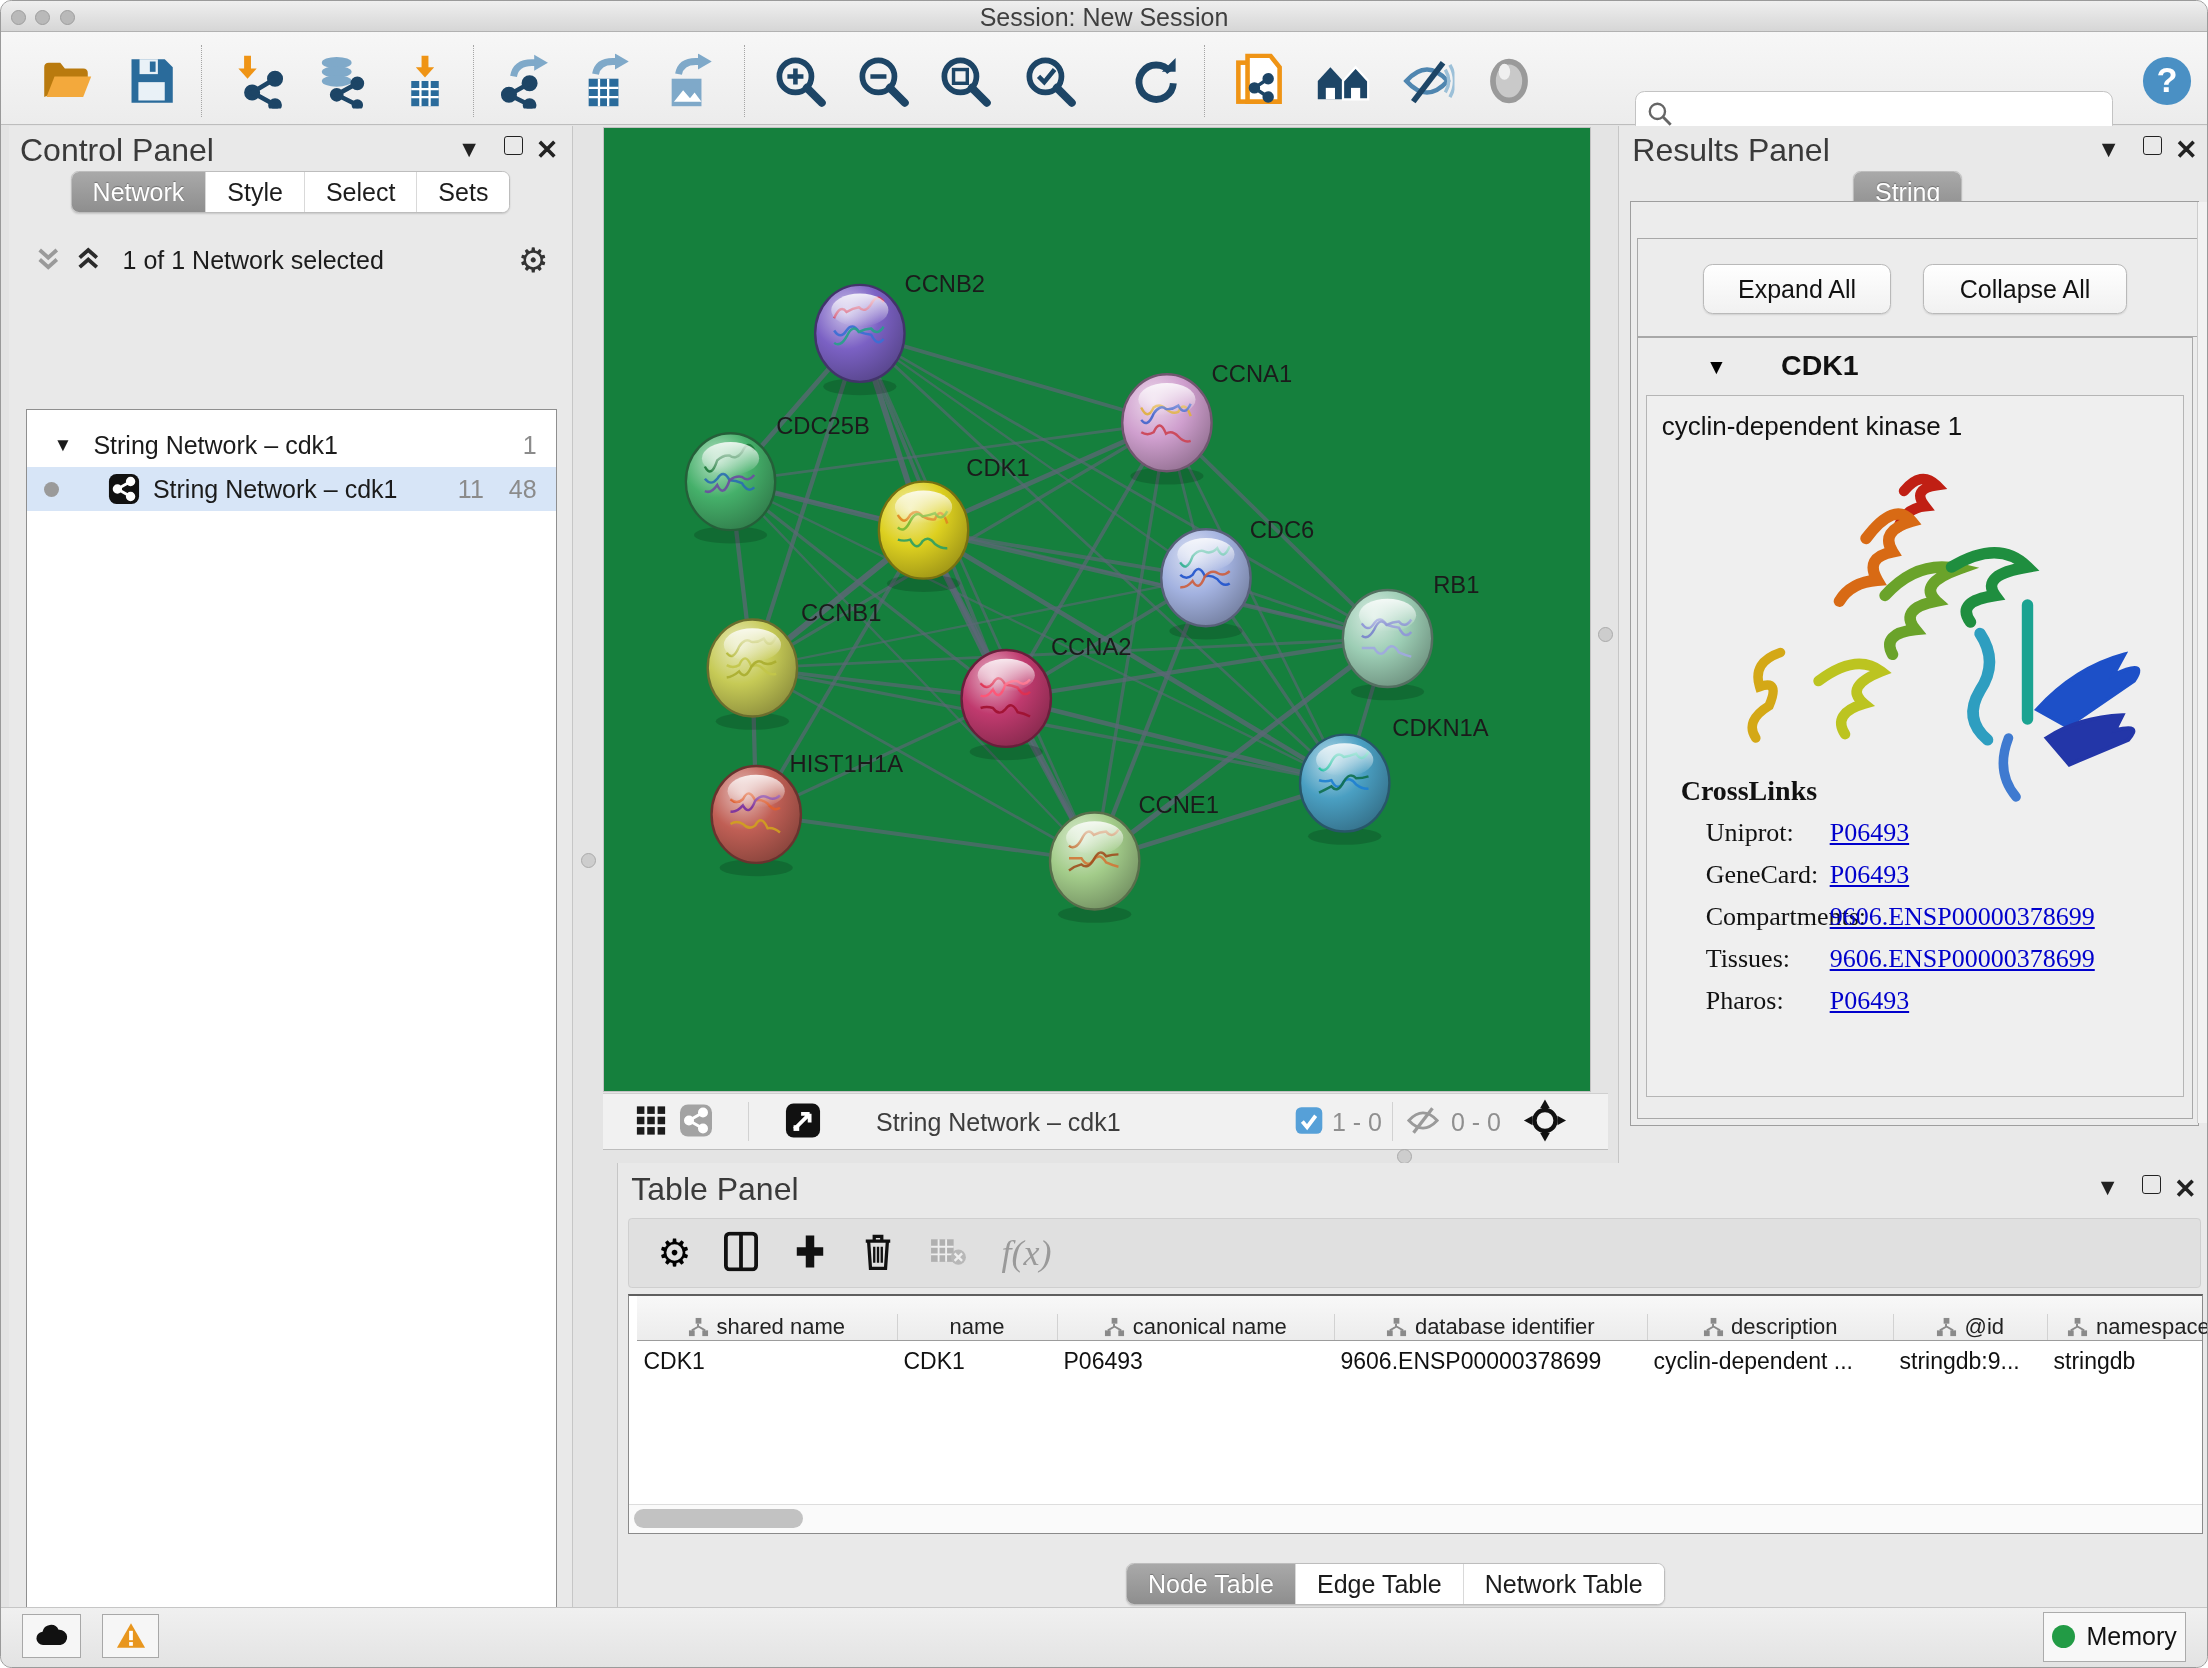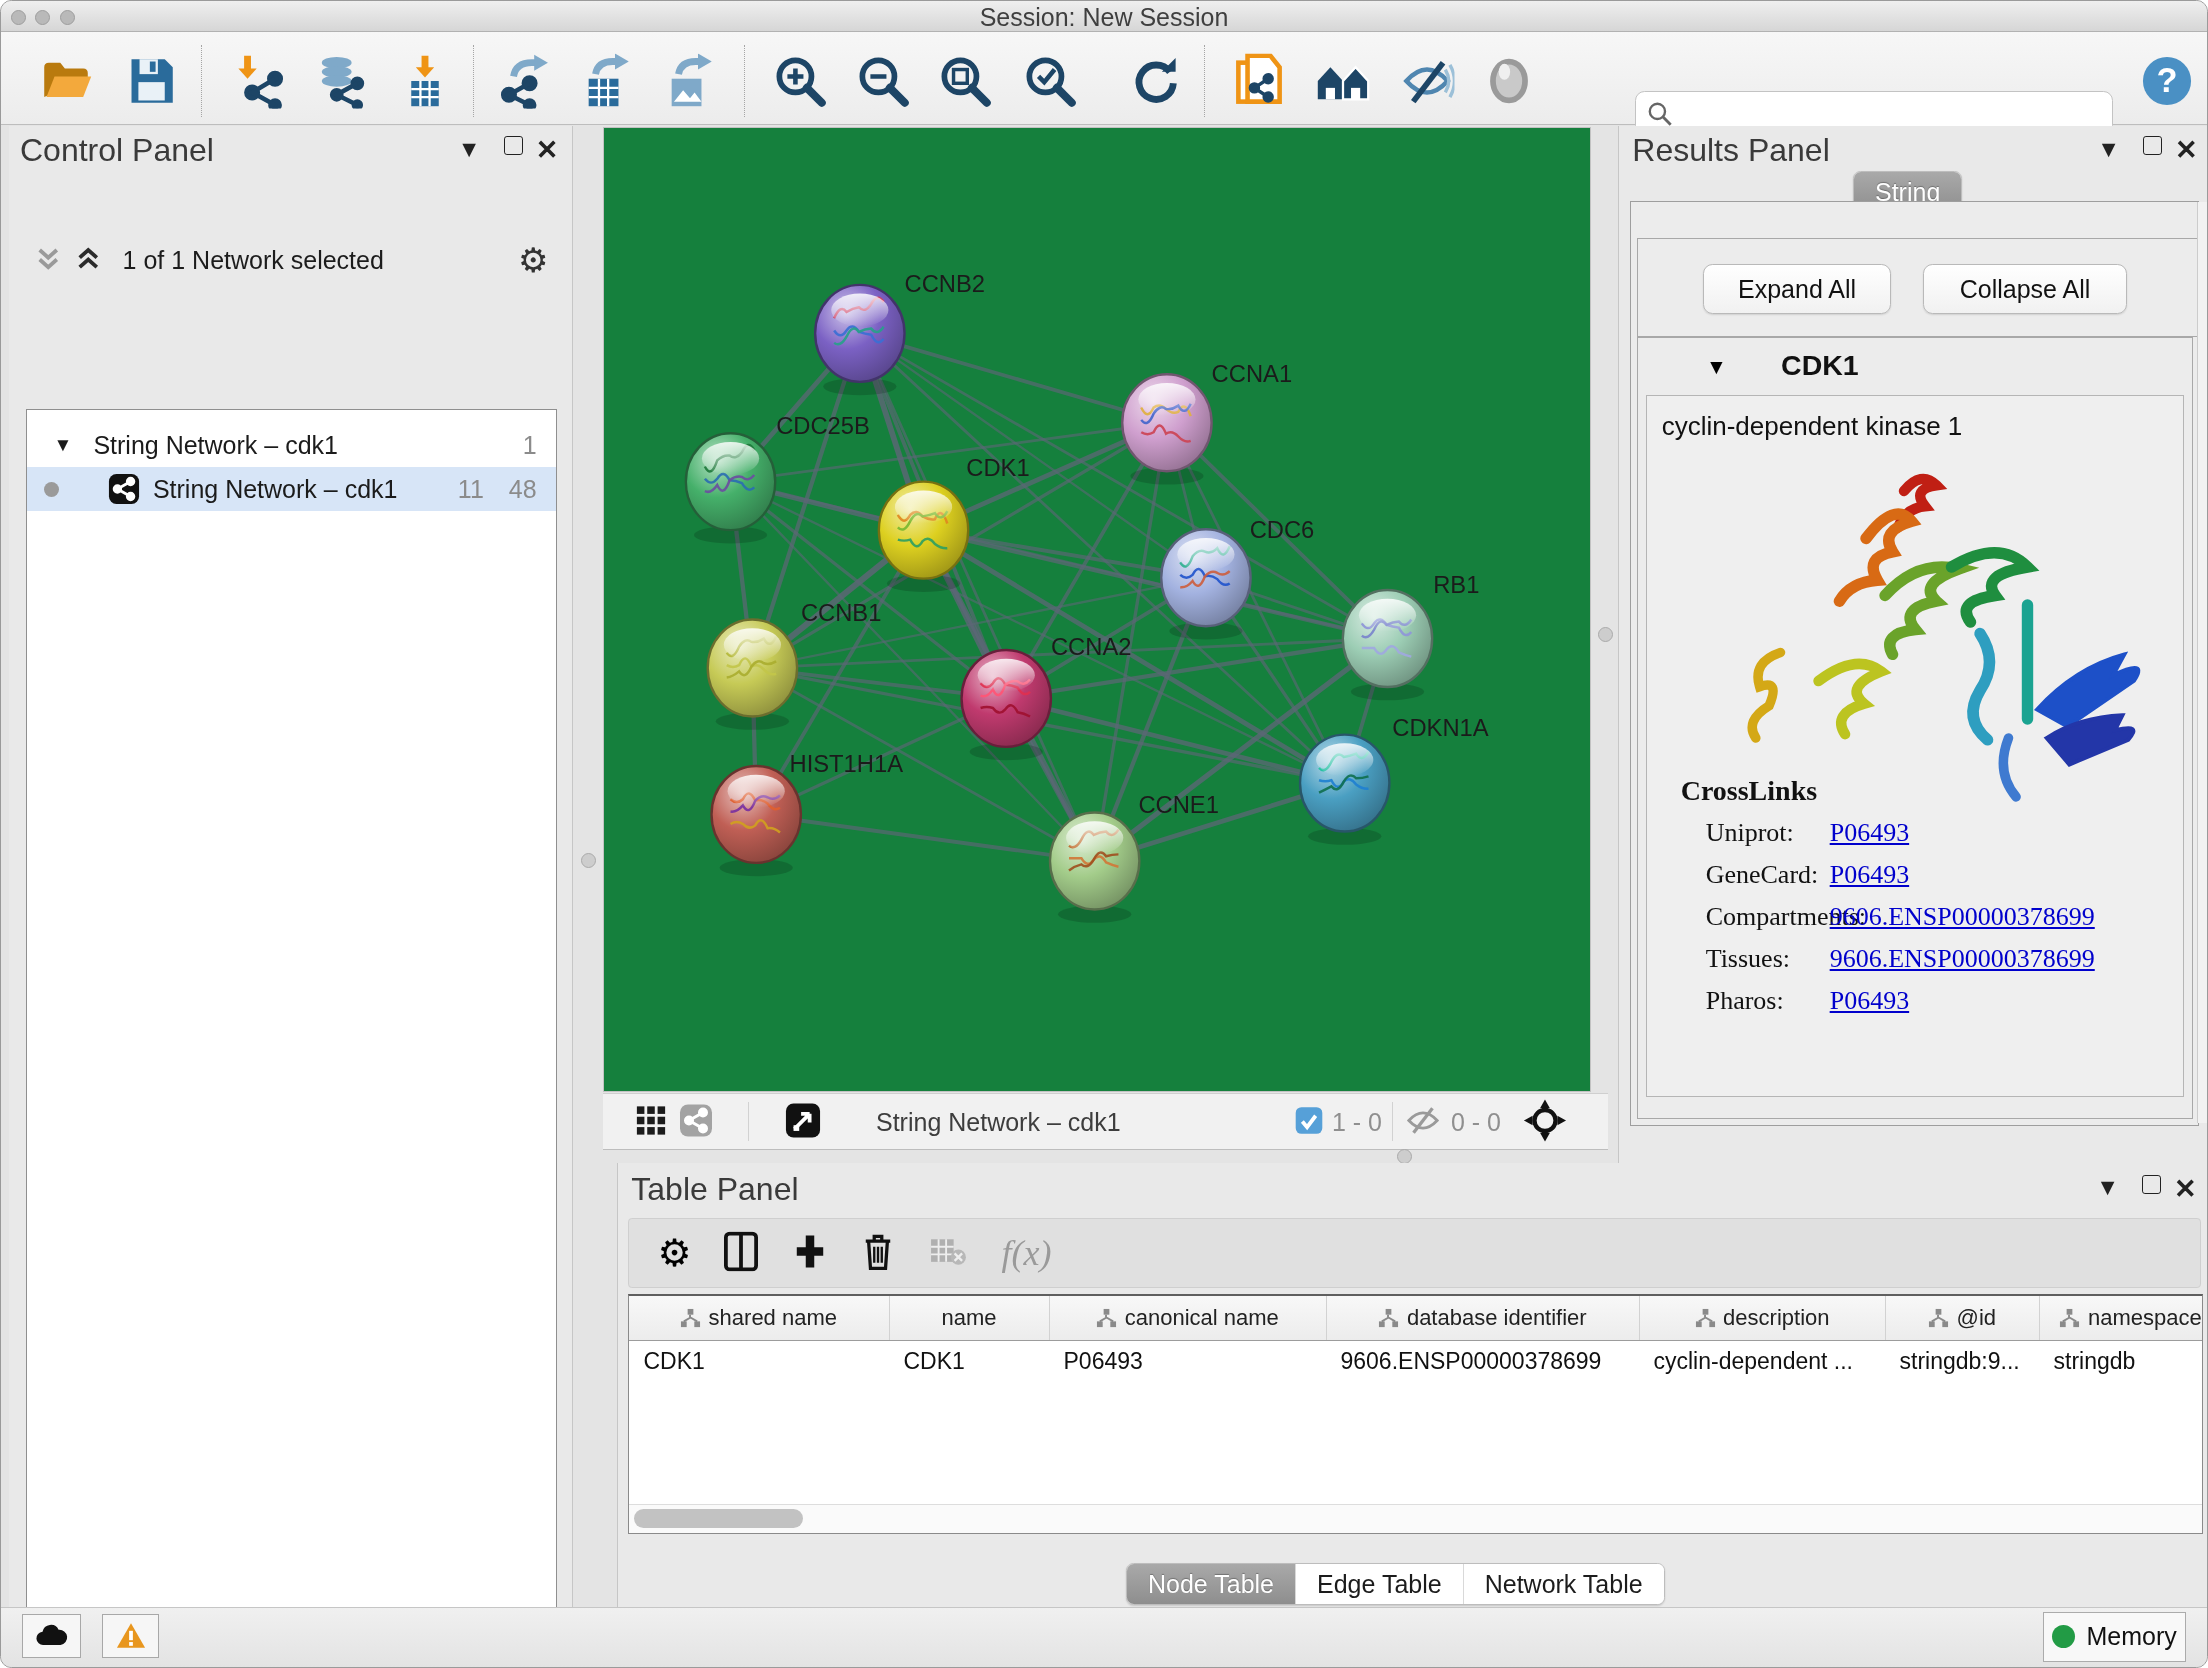--- a/index.html
+++ b/index.html
@@ -48,21 +48,21 @@
   #rp-inner{position:absolute;left:7.6px;top:57px;width:536px;height:700px;border:1px solid #b5b5b5;background:#efefef;text-align:right;}
   .serif{font-family:"Liberation Serif",serif;}
   .xl-label{position:absolute;left:59px;font-size:26px;color:#111;}
   .xl-value{position:absolute;left:183px;font-size:26px;color:#0000cc;text-decoration:underline;cursor:pointer;}
   #rp-scroll{position:absolute;right:1.9px;top:76px;width:11.4px;height:921px;background:#f2f2f2;border-left:1px solid #ccc;}
   
   #table-panel{position:absolute;left:616px;top:1162px;width:1592px;height:447px;background:#e9e9e9;border-left:1px solid #c6c6c6;}
   #tp-toolbar{position:absolute;left:9.5px;top:55px;width:1571px;height:68px;background:#e0e0e0;border:1px solid #cfcfcf;border-radius:3.8px;}
   .tpico{position:absolute;top:50%;transform:translate(-50%,-50%);cursor:pointer;}
   #tp-table{position:absolute;left:9.5px;top:131px;width:1575px;height:240px;background:#fff;border:1.9px solid #8a8a8a;border-top:2.9px solid #5f5f5f;box-sizing:border-box;}
-  #tp-header{position:absolute;left:0;top:0;right:0;height:44px;background:linear-gradient(#f8f8f8,#ececec);border-bottom:1px solid #9c9c9c;display:flex;}
+  #tp-header{position:absolute;left:8px;top:0;right:0;height:44px;background:linear-gradient(#f8f8f8,#ececec);border-bottom:1px solid #9c9c9c;display:flex;align-items:flex-end;}
   .hcell{display:flex;align-items:center;justify-content:center;gap:7.6px;font-size:22px;color:#222;border-left:1px solid #d2d2d2;box-sizing:border-box;overflow:hidden;white-space:nowrap;cursor:pointer;}
   .hcell:first-child{border-left:none;}
   .trow{position:absolute;left:0;top:44px;right:0;height:42px;display:flex;}
   .tcell{font-size:23px;color:#111;padding-left:15px;display:flex;align-items:center;overflow:hidden;white-space:nowrap;box-sizing:border-box;cursor:text;}
   #tp-hscroll{position:absolute;left:0;right:0;bottom:0;height:28.5px;background:#fafafa;border-top:1px solid #ddd;}
   #tp-hthumb{position:absolute;left:5.7px;top:4.8px;width:169px;height:19px;border-radius:9.5px;background:#c2c2c2;cursor:pointer;}
   
   #statusbar{position:absolute;left:0;bottom:0;right:0;height:59px;background:linear-gradient(#f0f0f0,#e3e3e3);border-top:1px solid #c6c6c6;}
   .sbtn{position:absolute;top:5.7px;height:42px;background:#f6f6f6;border:1.9px solid #a8a8a8;display:flex;align-items:center;justify-content:center;cursor:pointer;}
   #memory-btn{position:absolute;right:21px;top:3.8px;width:141px;height:48px;background:#f8f8f8;border:1.9px solid #ababab;display:flex;align-items:center;justify-content:center;gap:11.4px;font-size:25px;color:#111;cursor:pointer;}
@@ -251,20 +251,26 @@
           <text x="24" y="34" font-size="30" font-weight="bold" fill="#fff" text-anchor="middle" font-family="Liberation Sans, sans-serif">?</text>
         </svg>
     </div>
   </div>
 
   <div id="control-panel">
     <div style="position:absolute;left:11.4px;top:5.7px" class="ptitle">Control Panel</div>
     <div class="pctl" style="right:91px;top:9.5px">▼</div>
     <div class="pctl" style="right:49px;top:7.6px"><span class="floatbox"></span></div>
     <div class="pctl" style="right:13.3px;top:7.6px;font-size:27px;font-weight:bold">✕</div>
+    <div class="tabseg" style="left:62px;top:45px">
+      <div class="tab sel">Network</div>
+      <div class="tab">Style</div>
+      <div class="tab">Select</div>
+      <div class="tab">Sets</div>
+    </div>
 
     <div style="position:absolute;left:0;top:112px;width:100%;height:42px">
       <svg style="position:absolute;left:25px;top:7.6px" width="28.5" height="27" viewBox="0 0 30 28">
           <g stroke="#9a9a9a" stroke-width="4" fill="none">
             <path d="M6 4 l9 8 9-8"></path>
             <path d="M6 14 l9 8 9-8"></path>
           </g>
         </svg>
       <svg style="position:absolute;left:65px;top:7.6px" width="28.5" height="27" viewBox="0 0 30 28">
           <g stroke="#2b2b2b" stroke-width="4" fill="none">

